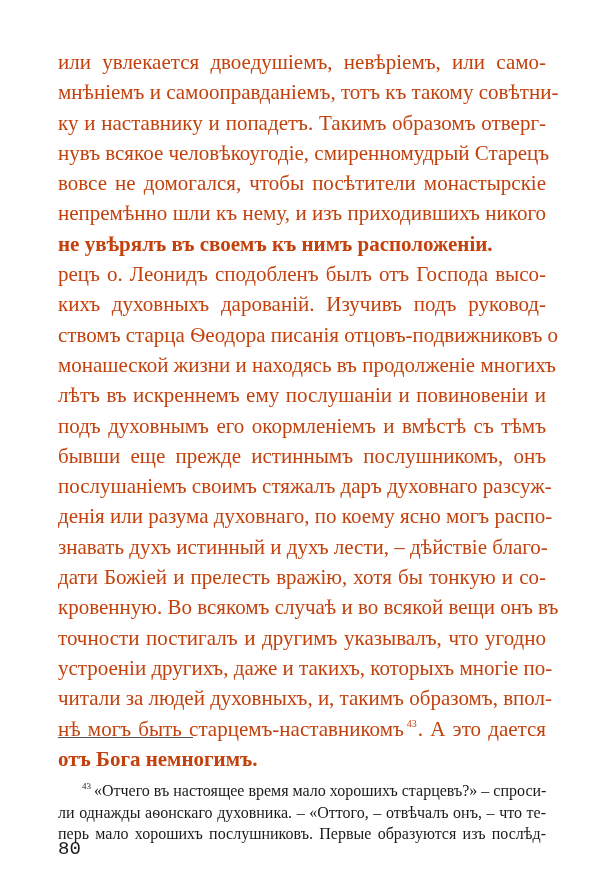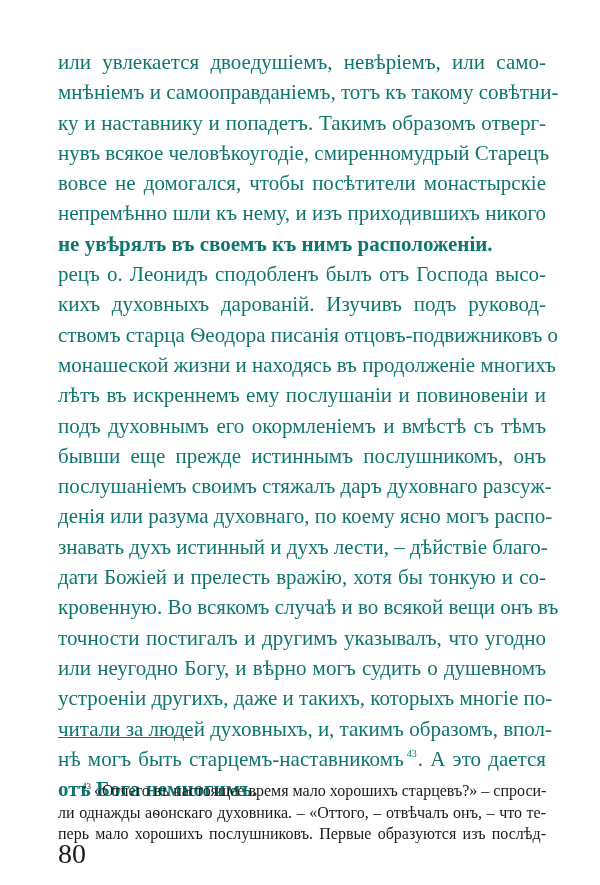--- a/index.html
+++ b/index.html
@@ -1,20 +1,20 @@
 <!DOCTYPE html>
 <html><head>
 <meta charset="utf-8">
 <style>
   html, body { margin: 0; padding: 0; background: #ffffff; }
   body { width: 600px; height: 885px; position: relative; overflow: hidden; }
   .page {
     position: absolute; left: 58px; top: 47px; width: 488px;
     font-family: "Liberation Serif", "DejaVu Serif", serif;
-    color: #0f766e;
+    color: #c2410c;
   }
   .body-text { font-size: 21px; line-height: 30.3px; }
   .line {
     display: block; white-space: nowrap;
     text-align: justify; text-align-last: justify;
     height: 30.3px;
   }
   .line.last { text-align-last: left; font-weight: bold; }
   .line.indent { padding-left: 22px; }
   sup.fnref { font-size: 10px; vertical-align: 9px; line-height: 0; margin: 0 1px 0 3px; }
@@ -25,22 +25,22 @@
   .footnotes {
     position: absolute; left: 58px; top: 743px; width: 488px;
     font-family: "Liberation Serif", "DejaVu Serif", serif;
     color: #1a1a1a; font-size: 16px; line-height: 21.5px;
   }
   .footnotes .line { height: 21.5px; }
   .footnotes .line.indent { padding-left: 24px; margin-top: 37px; }
   .footnotes sup { font-size: 9px; vertical-align: 7px; line-height: 0; margin-right: 3px; }
   .page-number {
     position: absolute; left: 58px; top: 838px;
-    font-family: Liberation Serif, serif;
-    font-size: 28px; color: #1a1a1a;
+    font-family: Liberation Mono, monospace;
+    font-size: 19px; color: #1a1a1a;
   }
 </style>
 </head>
 <body>
 
 <div class="page">
   <div class="body-text">
 
     <div>
       <span class="line">или увлекается двоедушіемъ, невѣріемъ, или само-</span>
@@ -59,21 +59,20 @@
       <span class="line">монашеской жизни и находясь въ продолженіе многихъ</span>
       <span class="line">лѣтъ въ искреннемъ ему послушаніи и повиновеніи и</span>
       <span class="line">подъ духовнымъ его окормленіемъ и вмѣстѣ съ тѣмъ</span>
       <span class="line">бывши еще прежде истиннымъ послушникомъ, онъ</span>
       <span class="line">послушаніемъ своимъ стяжалъ даръ духовнаго разсуж-</span>
       <span class="line">денія или разума духовнаго, по коему ясно могъ распо-</span>
       <span class="line">знавать духъ истинный и духъ лести, – дѣйствіе благо-</span>
       <span class="line">дати Божіей и прелесть вражію, хотя бы тонкую и со-</span>
       <span class="line">кровенную. Во всякомъ случаѣ и во всякой вещи онъ въ</span>
       <span class="line">точности постигалъ и другимъ указывалъ, что угодно</span>
-      <span class="line">или неугодно Богу, и вѣрно могъ судить о душевномъ</span>
       <span class="line">устроеніи другихъ, даже и такихъ, которыхъ многіе по-</span>
       <span class="line">читали за людей духовныхъ, и, такимъ образомъ, впол-</span>
       <span class="line"><span>нѣ могъ быть старцемъ-наставникомъ</span><sup class="fnref">43</sup><span>. А это дается</span></span>
       <span class="line last">отъ Бога немногимъ.</span>
     </div>
   </div>
 </div>
 
 <div class="fn-sep"></div>
 

